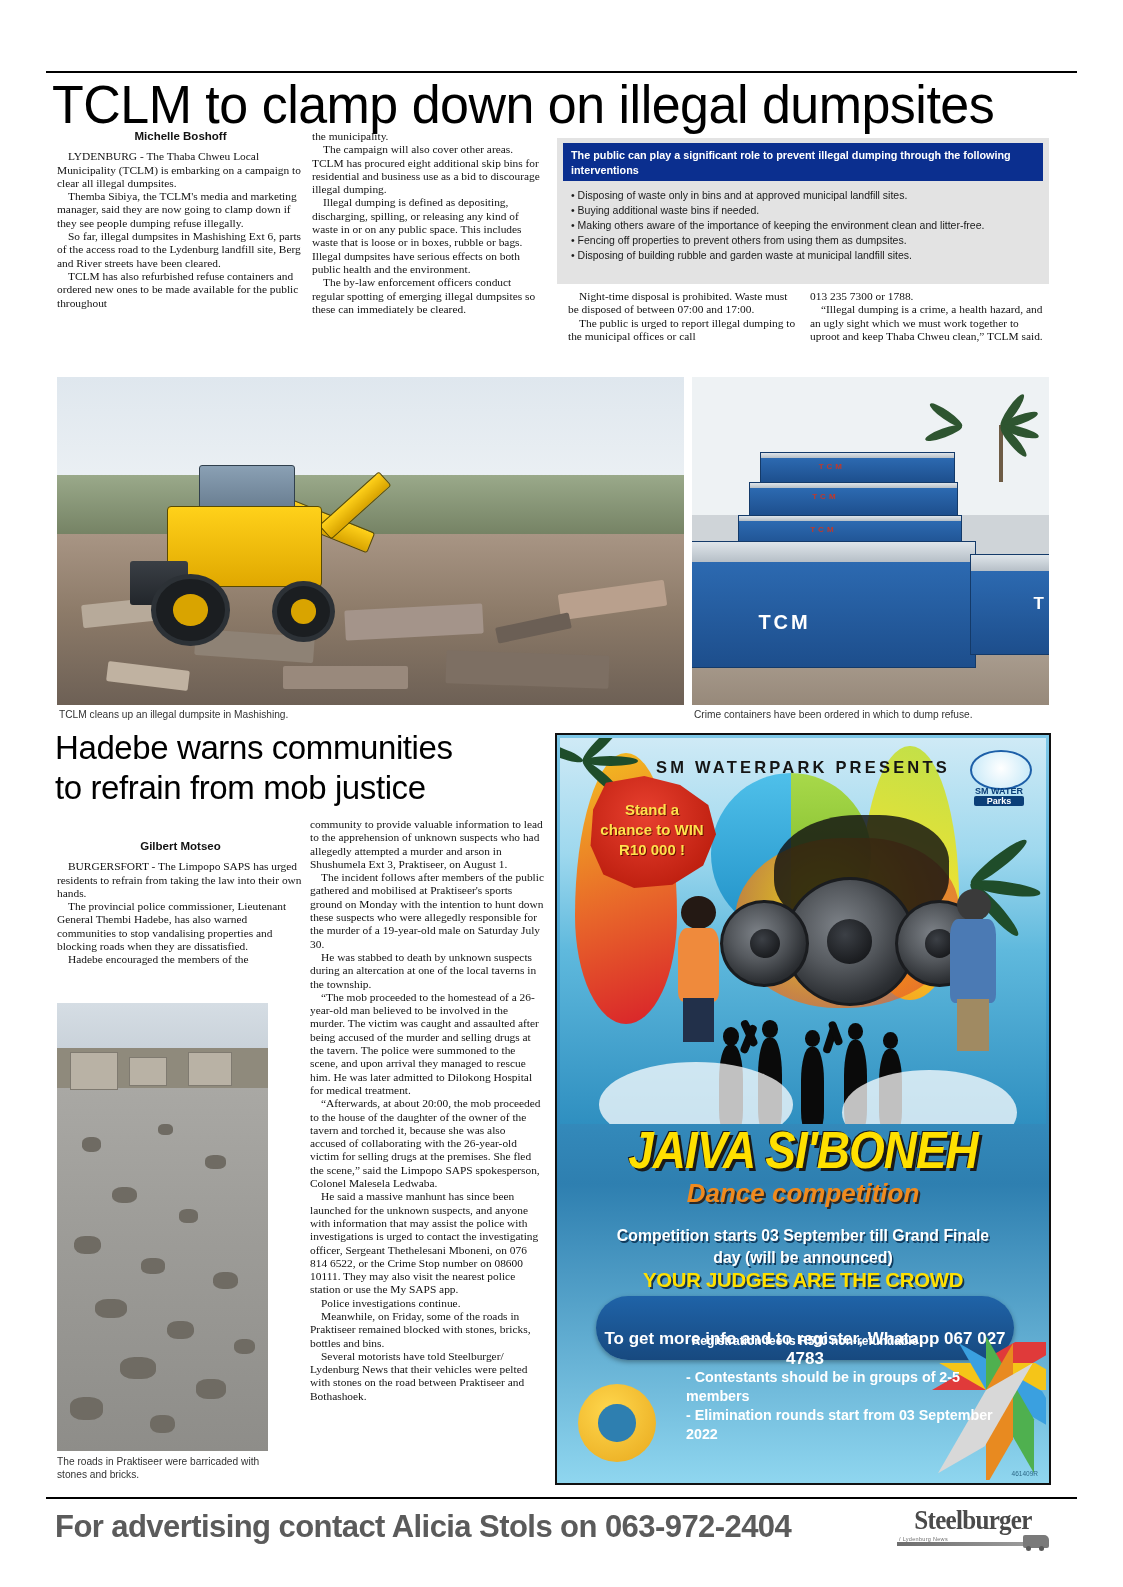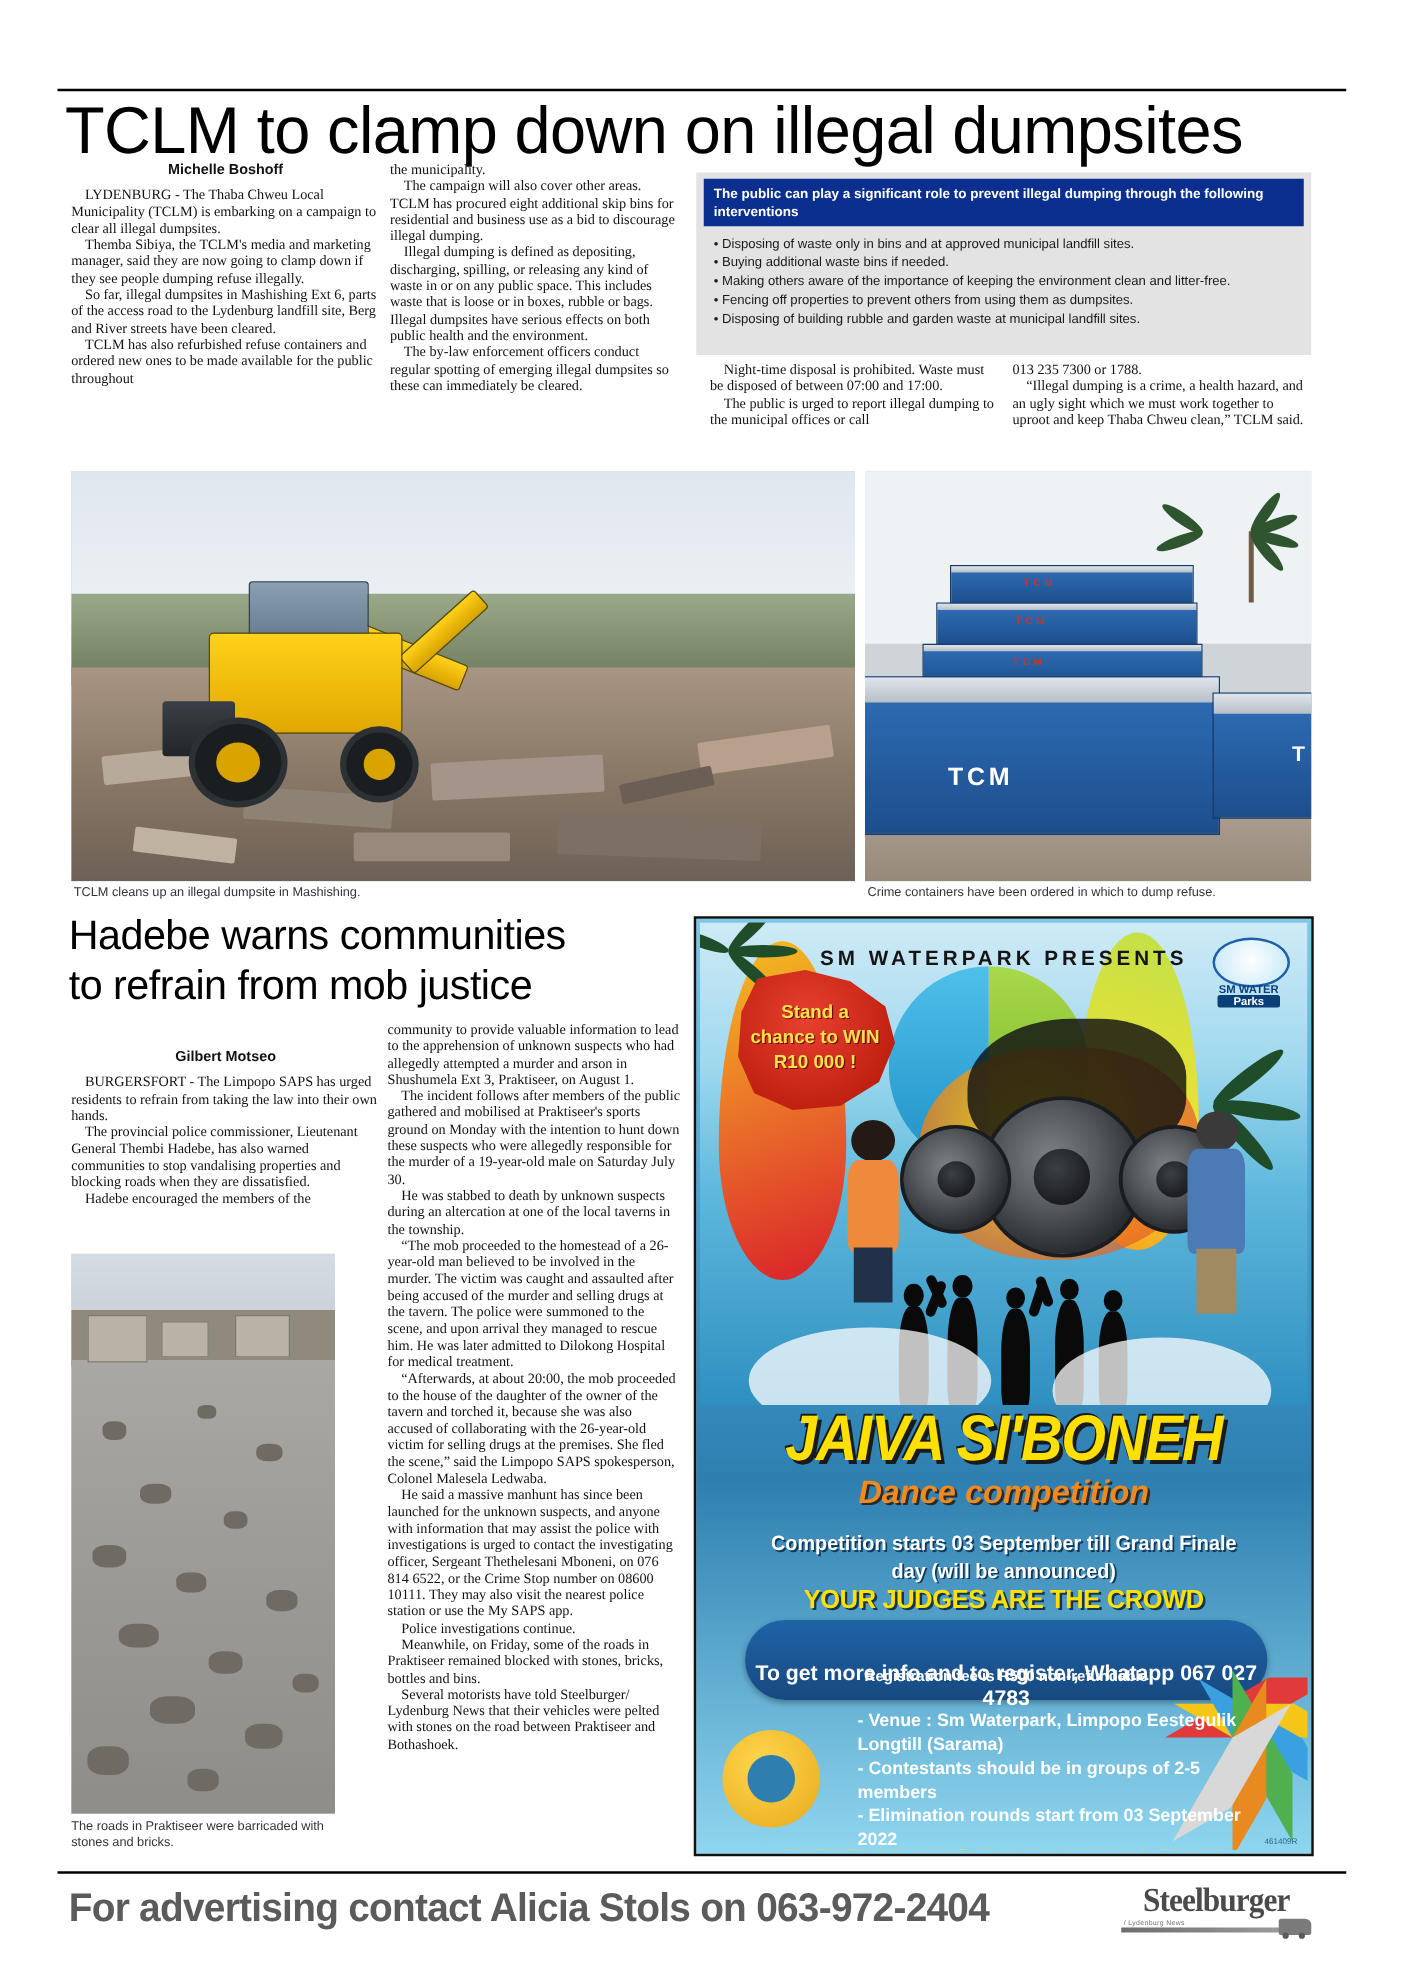--- a/index.html
+++ b/index.html
@@ -465,21 +465,20 @@
       <div class="ad-umbrella">
         <div class="um-seg" style="background:#e03a3a;transform:rotate(180deg) skewX(-60deg);"></div>
         <div class="um-seg" style="background:#f5c518;transform:rotate(210deg) skewX(-60deg);"></div>
         <div class="um-seg" style="background:#3aa0e0;transform:rotate(240deg) skewX(-60deg);"></div>
         <div class="um-seg" style="background:#4fb04f;transform:rotate(270deg) skewX(-60deg);"></div>
         <div class="um-seg" style="background:#e88a20;transform:rotate(300deg) skewX(-60deg);"></div>
         <div class="um-seg" style="background:#d8d8d8;transform:rotate(330deg) skewX(-60deg);"></div>
       </div>
 
       <div class="ad-bullets">
-        <div>- Venue : Sm Waterpark, Limpopo Eestegulik Longtill (Sarama)</div>
         <div>- Contestants should be in groups of 2-5 members</div>
         <div>- Elimination rounds start from 03 September 2022</div>
 
       </div>
 
       <div class="ad-prize">
         <div>PRIZE TO BE WON is R10 000, WINNING GROUP</div>
 
       </div>
 

